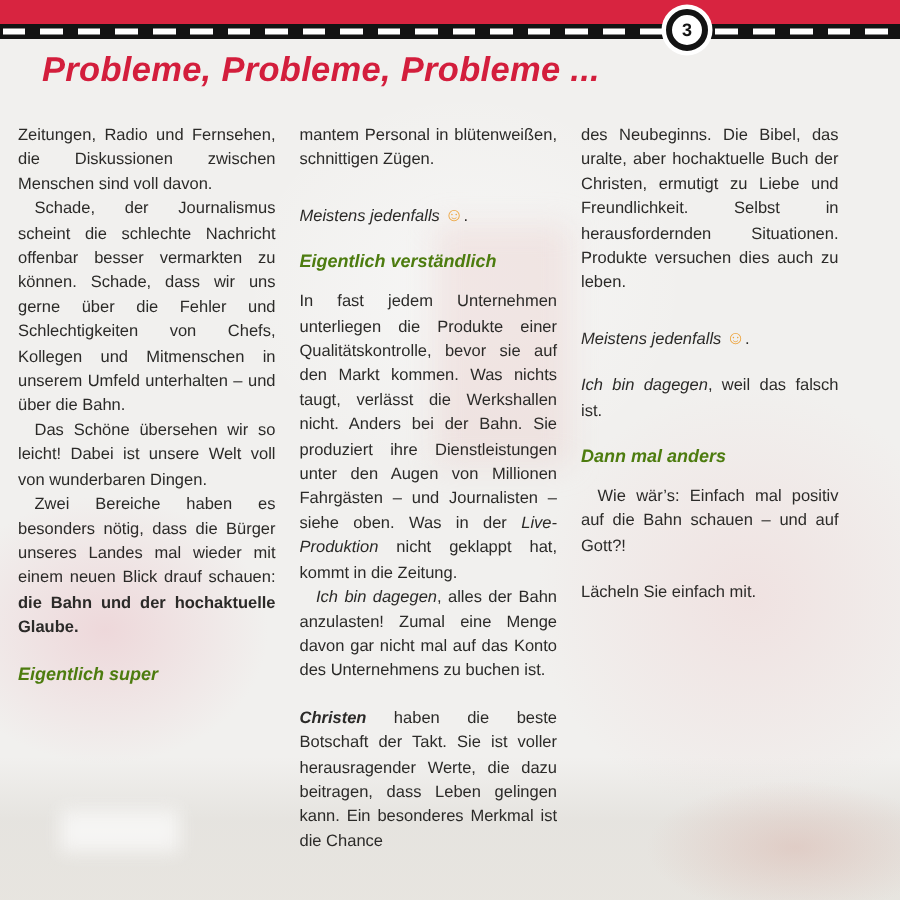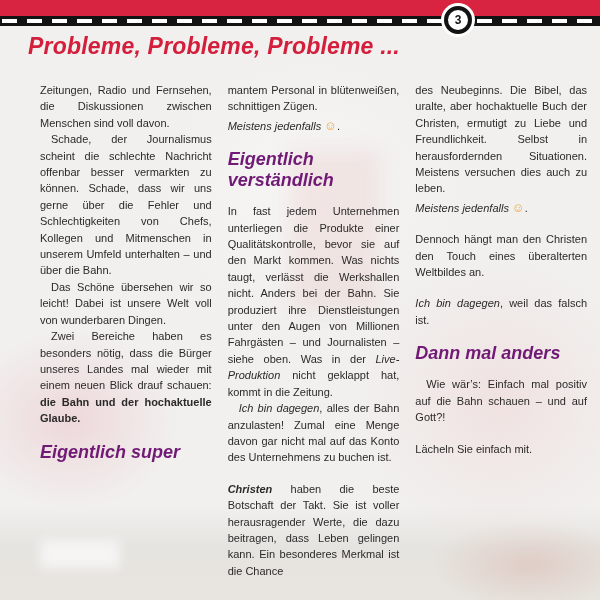--- a/index.html
+++ b/index.html
@@ -35,35 +35,35 @@
     font-size:12px;font-weight:bold;color:#131313;
   }
 
   .title{
     position:absolute;left:28px;top:33px;
     font-size:23px;font-weight:bold;font-style:italic;color:#d31e3c;
     letter-spacing:.2px;
   }
 
   .columns{
-    position:absolute;left:40px;top:82px;width:547px;
+    position:absolute;left:12px;top:82px;width:547px;
     display:flex;gap:16px;
   }
   .col{flex:1 1 0;min-width:0;}
 
   .para{
     margin:0;font-size:11px;line-height:16.4px;color:#2b2a28;
     text-align:justify;hyphens:auto;-webkit-hyphens:auto;
   }
   .para.indent{text-indent:11px;}
   .para.gap{margin-top:15px;}
-  .para.tight{margin-top:3px;}
+  .para.tight{margin-top:20px;}
   .heading{
     margin:15px 0 12px 0;
-    font-size:18px;font-weight:bold;font-style:italic;color:#701a75;
+    font-size:12px;font-weight:bold;font-style:italic;color:#4d7c0f;
   }
   .seg-normal{}
   .seg-bold{font-weight:bold;}
   .seg-italic{font-style:italic;}
   .seg-bolditalic{font-weight:bold;font-style:italic;}
   .seg-emoji{color:#eda33c;font-style:normal;font-size:12.5px;}
 </style>
 </head>
 <body>
 
@@ -95,23 +95,22 @@
       </div>
     <div class="col">
         <p class="para"><span class="seg-normal">mantem Personal in blütenweißen, schnittigen Zügen.</span></p>
         <p class="para tight"><span class="seg-italic">Meistens jedenfalls </span><span class="seg-emoji">☺</span><span class="seg-normal">.</span></p>
         <div class="heading">Eigentlich verständlich</div>
         <p class="para"><span class="seg-normal">In fast jedem Unternehmen unterliegen die Produkte einer Qualitätskontrolle, bevor sie auf den Markt kommen. Was nichts taugt, verlässt die Werkshallen nicht. Anders bei der Bahn. Sie produziert ihre Dienstleistungen unter den Augen von Millionen Fahrgästen – und Journalisten – siehe oben. Was in der </span><span class="seg-italic">Live-Produktion</span><span class="seg-normal"> nicht geklappt hat, kommt in die Zeitung.</span></p>
         <p class="para indent"><span class="seg-italic">Ich bin dagegen</span><span class="seg-normal">, alles der Bahn anzulasten! Zumal eine Menge davon gar nicht mal auf das Konto des Unternehmens zu buchen ist.</span></p>
         <p class="para gap"><span class="seg-bolditalic">Christen</span><span class="seg-normal"> haben die beste Botschaft der Takt. Sie ist voller herausragender Werte, die dazu beitragen, dass Leben gelingen kann. Ein besonderes Merkmal ist die Chance</span></p>
       </div>
     <div class="col">
-        <p class="para"><span class="seg-normal">des Neubeginns. Die Bibel, das uralte, aber hochaktuelle Buch der Christen, ermutigt zu Liebe und Freundlichkeit. Selbst in herausfordernden Situationen. Meistens versuchen dies auch zu leben.</span></p>
+        <p class="para"><span class="seg-normal">des Neubeginns. Die Bibel, das uralte, aber hochaktuelle Buch der Christen, ermutigt zu Liebe und Freundlichkeit. Selbst in herausfordernden Situationen. Produkte versuchen dies auch zu leben.</span></p>
         <p class="para tight"><span class="seg-italic">Meistens jedenfalls </span><span class="seg-emoji">☺</span><span class="seg-normal">.</span></p>
-        <p class="para gap"><span class="seg-normal">Dennoch hängt man den Christen den Touch eines überalterten Weltbildes an.</span></p>
         <p class="para gap"><span class="seg-italic">Ich bin dagegen</span><span class="seg-normal">, weil das falsch ist.</span></p>
         <div class="heading">Dann mal anders</div>
         <p class="para indent"><span class="seg-normal">Wie wär’s: Einfach mal positiv auf die Bahn schauen – und auf Gott?!</span></p>
         <p class="para gap"><span class="seg-normal">Lächeln Sie einfach mit.</span></p>
       </div>
   </div>
 
 </div>
 
 </body></html>

